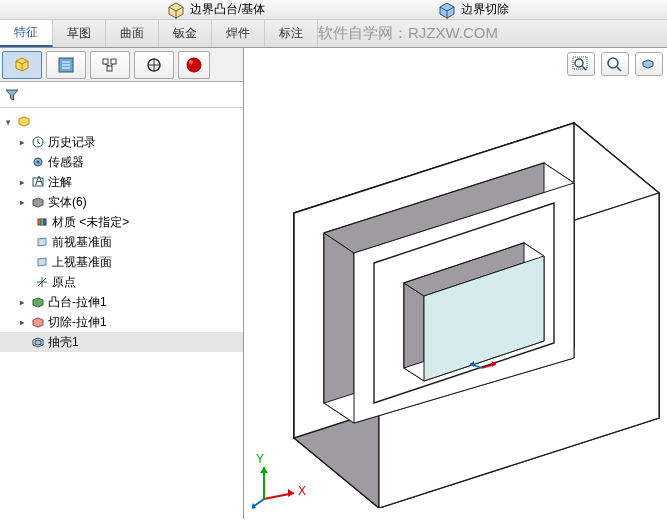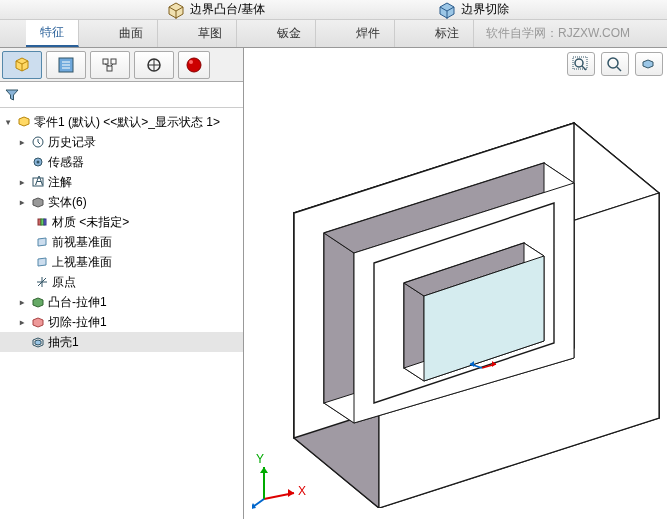--- a/index.html
+++ b/index.html
@@ -5,23 +5,23 @@
 * { margin: 0; padding: 0; box-sizing: border-box; font-family: "Microsoft YaHei", Arial, sans-serif; font-size: 12px; }
 body { width: 667px; height: 531px; background: #fff; overflow: hidden; position: relative; }
 
 .toolbar-top { height: 20px; background: linear-gradient(#f8f8f8, #e8e8e8); border-bottom: 1px solid #ccc; display: flex; align-items: center; }
 .tool-btn { display: flex; align-items: center; padding: 0 6px; height: 100%; gap: 4px; cursor: pointer; }
 .spacer { flex: 0 0 160px; }
 .spacer2 { flex: 0 0 160px; }
 .spacer3 { flex: 1; }
 
 .tabbar { height: 28px; background: linear-gradient(#f0f0f0, #e0e0e0); border-bottom: 1px solid #999; display: flex; align-items: center; }
-.tab { padding: 4px 14px; height: 100%; display: flex; align-items: center; cursor: pointer; border-right: 1px solid #ccc; color: #333; margin-left: 26px; }
+.tab { padding: 4px 14px; height: 100%; display: flex; align-items: center; cursor: pointer; border-right: 1px solid #ccc; color: #333; }
 .tab.active { background: #fff; color: #2a6099; border-bottom: 2px solid #2a6099; }
-.watermark { margin-left: 12px; color: #999; font-size: 12px; }
+.watermark { color: #999; font-size: 15px; }
 
 .main { display: flex; height: calc(100% - 60px); }
 
 .sidebar { width: 244px; border-right: 1px solid #999; display: flex; flex-direction: column; background: #fff; }
 .side-tabs { height: 34px; border-bottom: 1px solid #aaa; display: flex; align-items: center; gap: 4px; padding: 2px; background: #f0f0f0; }
 .side-tab { width: 40px; height: 28px; display: flex; align-items: center; justify-content: center; border: 1px solid #aaa; background: linear-gradient(#fff, #eee); cursor: pointer; border-radius: 2px; }
 .side-tab.active { background: #cde; border-color: #58a; }
 
 .filter-row { height: 26px; border-bottom: 1px solid #ccc; display: flex; align-items: center; padding: 0 4px; }
 
@@ -67,24 +67,24 @@
   </div>
   <div class="spacer3"></div>
   <div style="width:20px"></div>
 </div>
 
 <div class="tabbar">
   <div class="tab active">
       <span>特征</span>
     </div>
   <div class="tab">
+      <span>草图</span>
+    </div>
+  <div class="tab">
       <span>曲面</span>
-    </div>
-  <div class="tab">
-      <span>草图</span>
     </div>
   <div class="tab">
       <span>钣金</span>
     </div>
   <div class="tab">
       <span>焊件</span>
     </div>
   <div class="tab">
       <span>标注</span>
     </div>
@@ -142,21 +142,20 @@
     </div>
 
     <div class="tree">
       <div class="tree-row">
         <span class="exp">▾</span>
         <span class="ic">
             <svg width="14" height="14" viewBox="0 0 14 14">
               <path d="M2 4l5-2 5 2v5l-5 2-5-2z" fill="#ffd966" stroke="#b8860b"></path>
             </svg>
           </span>
-        <span>零件1 (默认) &lt;&lt;默认&gt;_显示状态 1&gt;</span>
       </div>
 
       <div class="tree-row indent1">
         <span class="exp">▸</span>
         <span class="ic">
             <svg width="14" height="14" viewBox="0 0 14 14">
               <circle cx="7" cy="7" r="5" fill="none" stroke="#356"></circle>
               <path d="M7 4v3l2 2" stroke="#356" fill="none"></path>
             </svg>
           </span>

